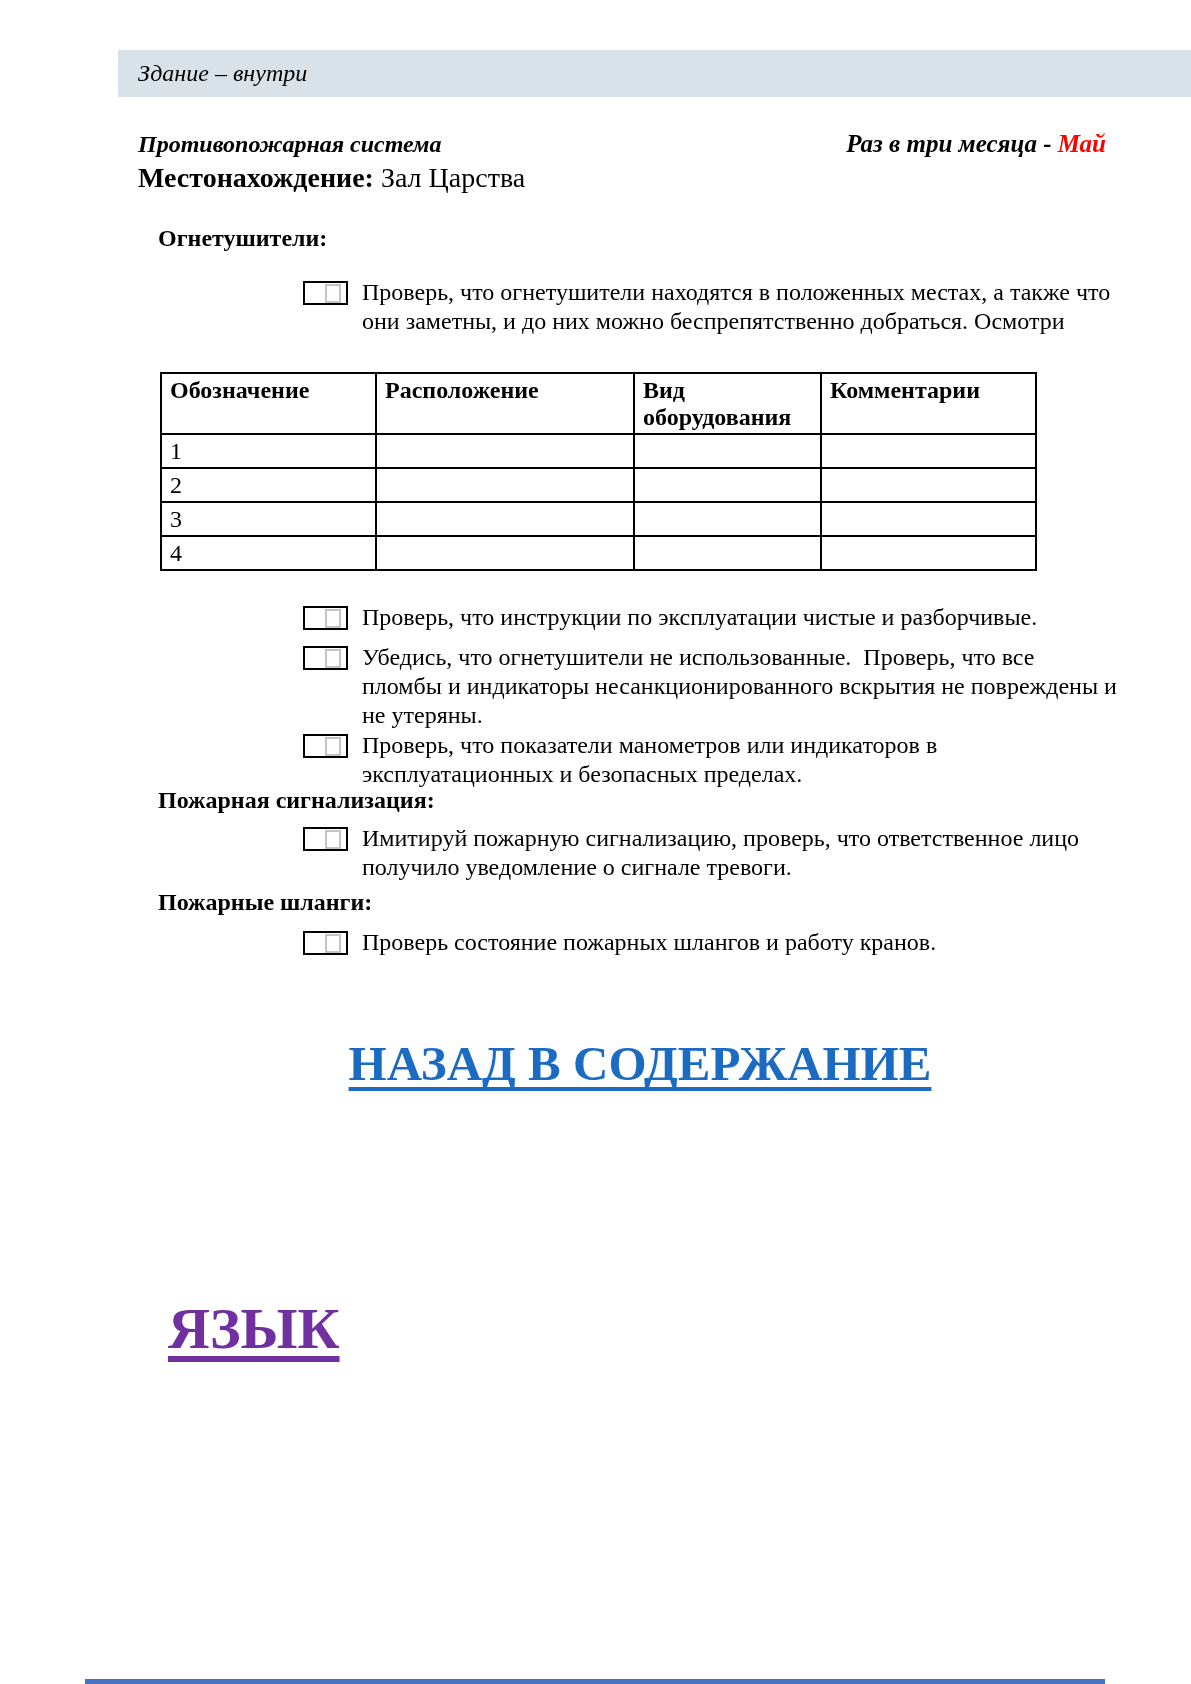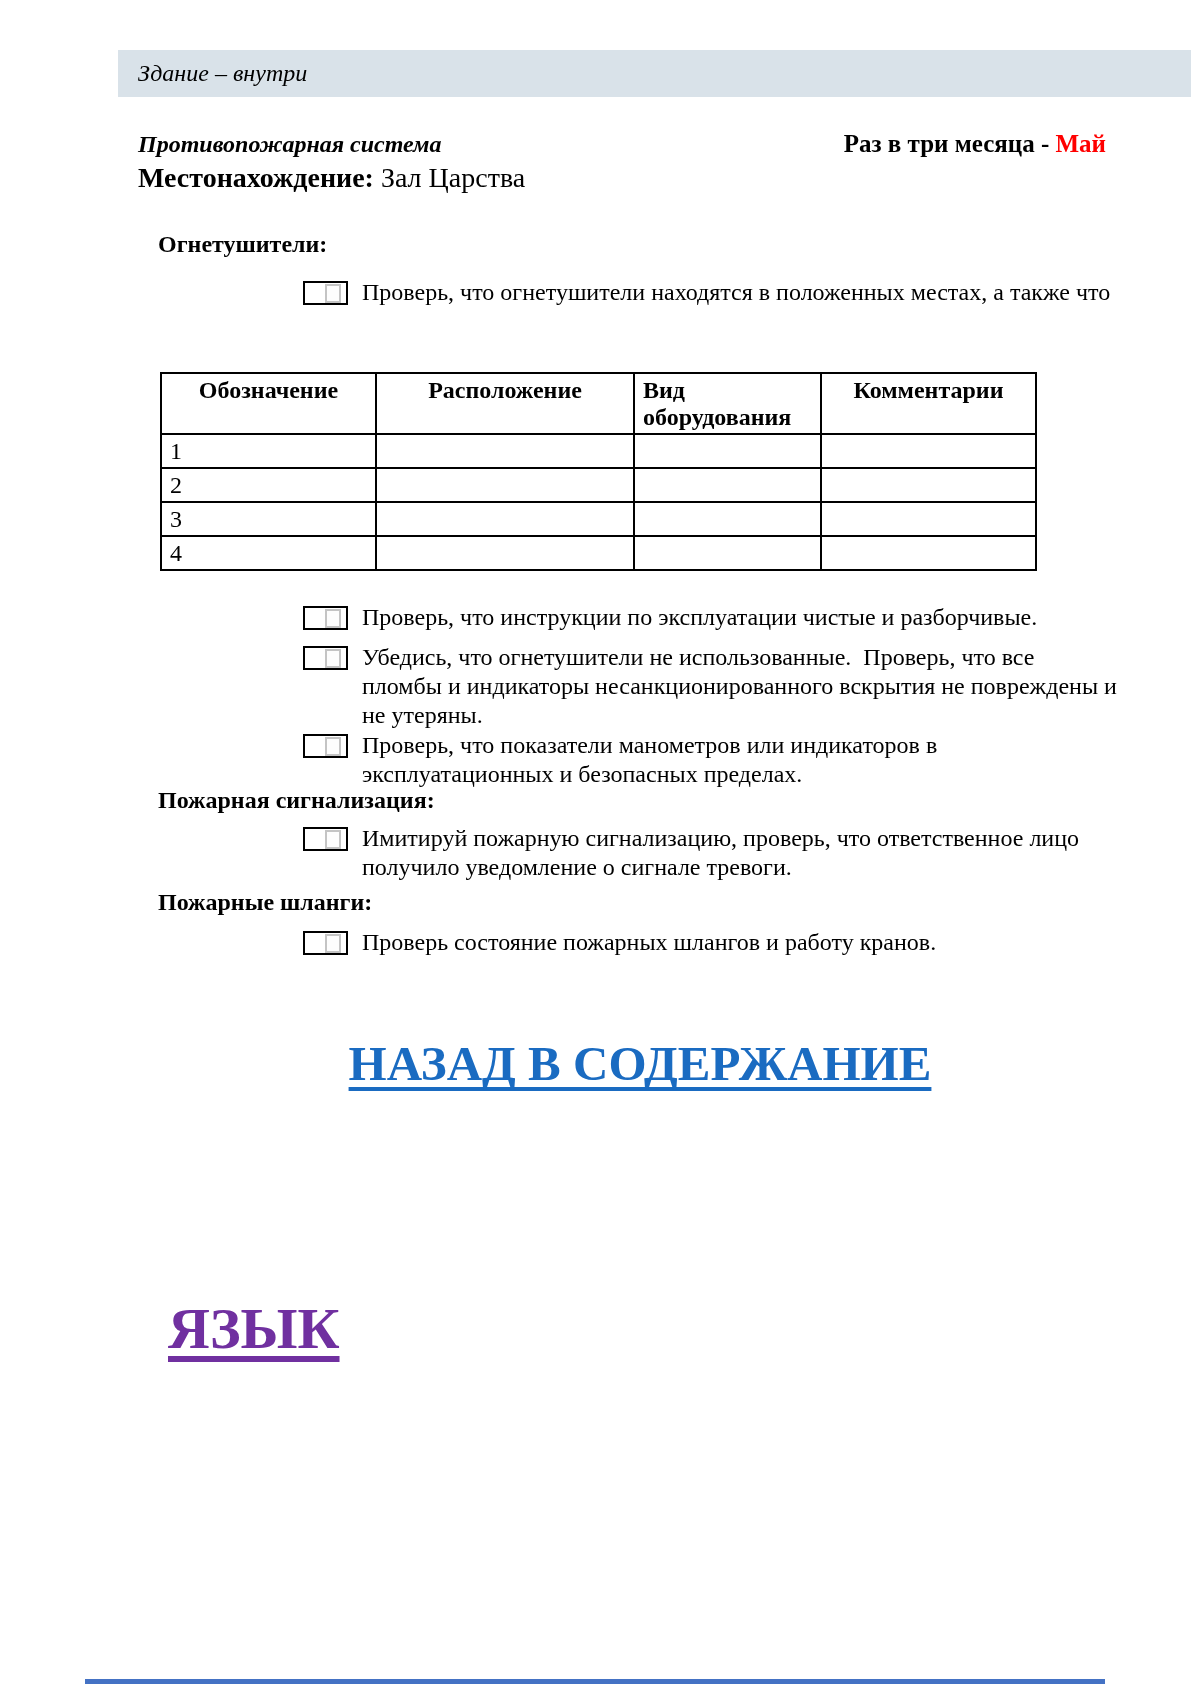--- a/index.html
+++ b/index.html
@@ -22,21 +22,21 @@
     left:118px;top:50px;width:1104px;height:47px;
     background:var(--header-bar-bg);
     display:flex;align-items:center;padding-left:20px;box-sizing:border-box;
     font-style:italic;font-size:24px;
   }
   .subheader{
     left:138px;top:110px;width:968px;
     display:flex;justify-content:space-between;align-items:baseline;margin-top:20px;
   }
   .doc-title{font-style:italic;font-weight:bold;font-size:24px;}
-  .schedule{font-weight:bold;font-size:25px;}
+  .schedule{font-style:italic;font-weight:bold;font-size:25px;}
   .schedule .month{color:var(--month-red);}
 
   .location{left:138px;top:162px;font-size:28px;}
   .location .lbl{font-weight:bold;}
 
   .section-heading{left:158px;font-weight:bold;font-size:24px;line-height:29px;}
 
   
   .check-item{left:303px;display:flex;}
   .cb{
@@ -51,21 +51,21 @@
   
   .eq-table{
     left:160px;top:372px;border-collapse:collapse;table-layout:fixed;
     font-size:24px;
   }
   .eq-table th,.eq-table td{
     border:2px solid #000;vertical-align:top;box-sizing:border-box;
     padding:3px 8px 0 8px;overflow:hidden;
   }
   .eq-table th{font-weight:bold;height:61px;}
-  .eq-table th.c{text-align:center;margin-top:20px;}
+  .eq-table th.c{text-align:left;margin-top:20px;}
   .eq-table th.l{text-align:left;}
   .eq-table td{height:34px;text-align:left;font-weight:normal;}
 
   
   .back-link-wrap{left:85px;top:1038px;width:1110px;text-align:center;}
   .back-link{
     color:var(--link-blue);font-weight:bold;font-size:49px;line-height:52px;
     text-decoration:underline;text-decoration-thickness:4px;
     text-underline-offset:7px;text-decoration-skip-ink:none;cursor:pointer;
   }
@@ -88,28 +88,29 @@
 <div class="abs subheader">
   <span class="doc-title">Противопожарная система</span>
   <span class="schedule"><span>Раз в три месяца - </span><span class="month">Май</span></span>
 </div>
 
 <div class="abs location">
   <span class="lbl">Местонахождение:</span>
   <span>Зал Царства</span>
 </div>
 
-<div class="abs section-heading" style="top:230px">Огнетушители:</div>
+<div class="abs section-heading" style="top:224px">Огнетушители:</div>
 
 <div class="abs check-item" style="top:278px">
   <span class="cb">
       <span class="cb-inner"></span>
     </span>
   <div class="ct">
     <div class="cl">Проверь, что огнетушители находятся в положенных местах, а также что</div>
+    <div class="cl">они заметны, и до них можно беспрепятственно добраться. Осмотри</div>
   </div>
 </div>
 
 <table class="abs eq-table">
   <colgroup>
       <col style="width:215px">
       <col style="width:258px">
       <col style="width:187px">
       <col style="width:215px">
     </colgroup>

